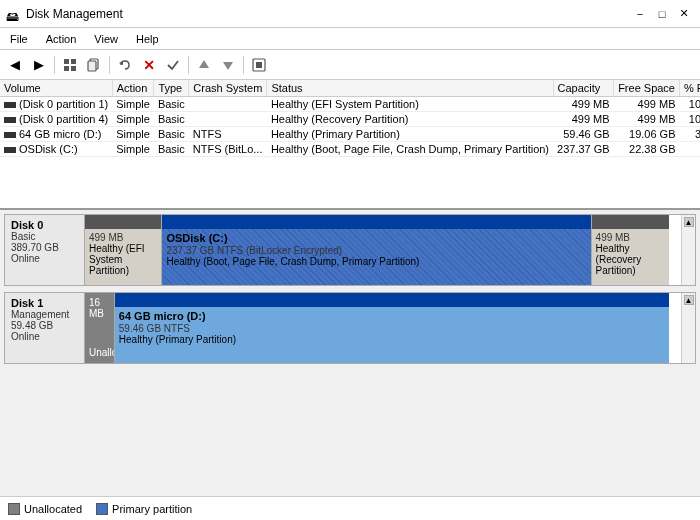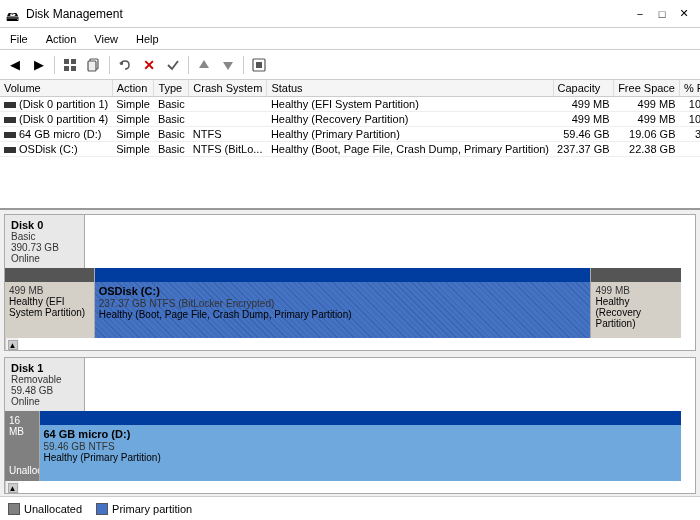--- a/index.html
+++ b/index.html
@@ -93,21 +93,21 @@
     }
 
     
     .disk-block {
       background: #fff;
       border: 1px solid #aaa;
       margin-bottom: 6px;
     }
     .disk-header {
       display: flex;
-      flex-direction: column;
+      flex-direction: row;
     }
     .disk-label {
       background: #e8e8e8;
       border-right: 1px solid #aaa;
       padding: 4px 6px;
       width: 80px;
       min-width: 80px;
       font-size: 11px;
       display: flex;
       flex-direction: column;
@@ -297,21 +297,21 @@
     </table>
   </div>
 
   <div class="graphic-area" style="position:relative;">
     <div id="disk-graphic-container">
         <div class="disk-block">
           <div class="disk-header">
             <div class="disk-label">
     <div class="disk-label-name">Disk 0</div>
     <div class="disk-label-type">Basic</div>
-    <div class="disk-label-size">390.73 GB</div>
+    <div class="disk-label-size">389.70 GB</div>
     <div class="disk-label-status">Online</div>
   </div>
             <div class="disk-partitions">
               <div class="partition" style="width: 13%; flex-shrink: 0; background: rgb(212, 208, 200);">
         <div style="height:14px; background:#555; margin:-4px -4px 3px -4px;"></div>
 
         <div class="partition-size">499 MB</div>
         <div class="partition-info">Healthy (EFI System Partition)</div>
       </div>
               <div class="partition" style="width: 72%; flex-shrink: 0; background: repeating-linear-gradient(45deg, transparent, transparent 3px, rgba(0, 0, 0, 0.12) 3px, rgba(0, 0, 0, 0.12) 4px) rgb(68, 114, 196);">
@@ -329,21 +329,21 @@
             </div>
             <div style="width: 14px; min-width: 14px; background: rgb(240, 240, 240); border-left: 1px solid rgb(204, 204, 204); display: flex; flex-direction: column; align-items: center;">
               <div style="width:10px;height:10px;background:#ccc;border:1px solid #aaa;margin-top:2px;font-size:8px;text-align:center;line-height:10px;">▲</div>
             </div>
           </div>
         </div>
         <div class="disk-block">
           <div class="disk-header">
             <div class="disk-label">
     <div class="disk-label-name">Disk 1</div>
-    <div class="disk-label-type">Removable</div>
+    <div class="disk-label-type">Management</div>
     <div class="disk-label-size">59.48 GB</div>
     <div class="disk-label-status">Online</div>
   </div>
             <div class="disk-partitions">
               <div class="partition" style="width: 5%; flex-shrink: 0; background: rgb(128, 128, 128); color: rgb(255, 255, 255); gap: 28px;">
         <div class="partition-size" style="color:#fff;">16 MB</div>
         <div class="partition-info" style="color:#fff;">Unallocated</div>
       </div>
               <div class="partition" style="width: 93%; flex-shrink: 0; background: rgb(111, 168, 220);">
         <div style="height:14px; background:#003d9e; margin:-4px -4px 3px -4px;"></div>

